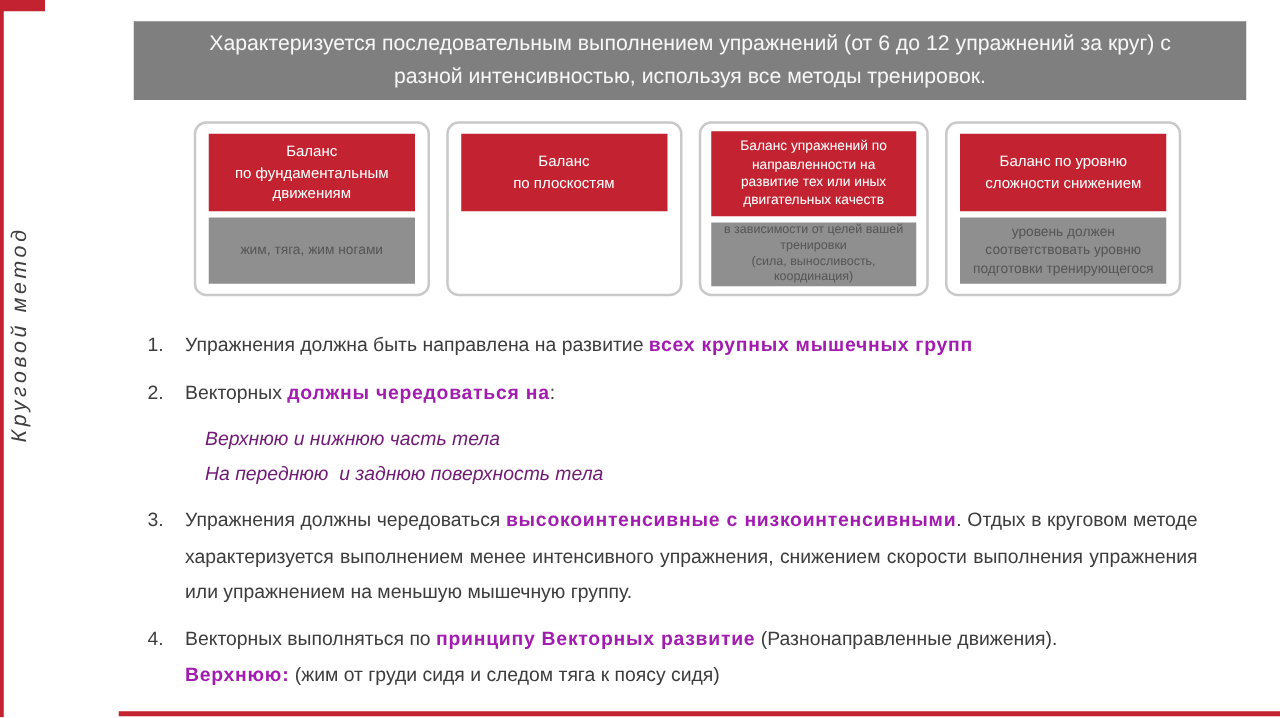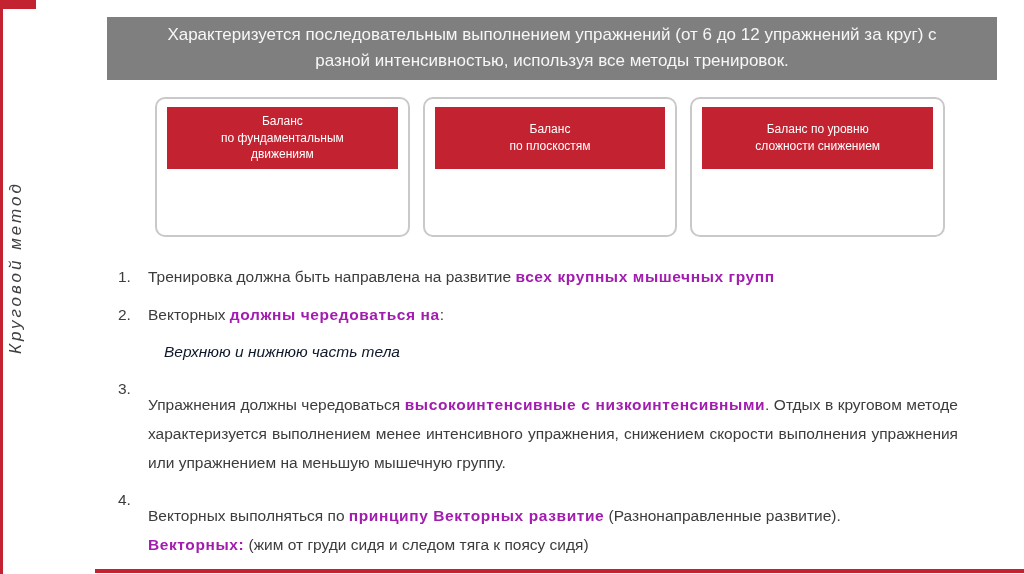--- a/index.html
+++ b/index.html
@@ -86,75 +86,90 @@
   
   .list {
     position: absolute;
     left: 118px; top: 263px; width: 840px;
     color: #3c3c3c;
     font-size: 15.5px;
   }
   .list-item { display: flex; margin-bottom: 9px; }
   .list-marker { flex: 0 0 30px; line-height: 1.85; color: #3c3c3c; }
   .list-content { flex: 1 1 auto; line-height: 1.85; }
-  .list-content.justified { text-align: justify; margin-top: 16px; }
+  .list-content.justified { text-align: justify; }
   .list-content .b { font-weight: bold; letter-spacing: 0.6px; color: #a21caf; }
   .sub-lines { margin: 0 0 9px 46px; }
-  .sub-line { font-style: italic; line-height: 1.8; white-space: pre-wrap; color: #0f172a; }
+  .sub-line { font-style: italic; line-height: 1.8; white-space: pre-wrap; color: #701a75; }
 </style>
 </head>
 <body>
 
 <div class="slide">
 
   <div class="left-red-line"></div>
   <div class="corner-red-rect"></div>
   <div class="bottom-red-bar"></div>
 
   <div class="vertical-title">Круговой метод</div>
 
   <div class="banner">Характеризуется последовательным выполнением упражнений (от 6 до 12 упражнений за круг) с разной интенсивностью, используя все методы тренировок.</div>
 
   <div class="cards-row">
     <div class="card">
       <div class="card-header">Баланс
 по фундаментальным
 движениям</div>
+      <div class="card-body">жим, тяга, жим ногами</div>
     </div>
     <div class="card">
       <div class="card-header">Баланс
 по плоскостям</div>
     </div>
+    <div class="card dense">
+      <div class="card-header">Баланс упражнений по
+направленности на
+развитие тех или иных
+двигательных качеств</div>
+      <div class="card-body">в зависимости от целей вашей
+тренировки
+(сила, выносливость,
+координация)</div>
+    </div>
     <div class="card">
       <div class="card-header">Баланс по уровню
 сложности снижением</div>
+      <div class="card-body">уровень должен
+соответствовать уровню
+подготовки тренирующегося</div>
     </div>
   </div>
 
   <div class="list">
 
     <div class="list-item">
       <div class="list-marker">1.</div>
-      <div class="list-content"><span>Тренировка должна быть направлена на развитие </span><span class="b">всех крупных мышечных групп</span></div>
+      <div class="list-content"><span>Упражнения должна быть направлена на развитие </span><span class="b">всех крупных мышечных групп</span></div>
     </div>
 
     <div class="list-item">
       <div class="list-marker">2.</div>
       <div class="list-content"><span>Векторных </span><span class="b">должны чередоваться на</span><span>:</span></div>
     </div>
 
     <div class="sub-lines">
       <div class="sub-line">Верхнюю и нижнюю часть тела</div>
+      <div class="sub-line">На переднюю  и заднюю поверхность тела</div>
     </div>
 
     <div class="list-item">
       <div class="list-marker">3.</div>
       <div class="list-content justified"><span>Упражнения должны чередоваться </span><span class="b">высокоинтенсивные с низкоинтенсивными</span><span>. Отдых в круговом методе характеризуется выполнением менее интенсивного упражнения, снижением скорости выполнения упражнения или упражнением на меньшую мышечную группу.</span></div>
     </div>
 
     <div class="list-item">
       <div class="list-marker">4.</div>
-      <div class="list-content justified"><span>Векторных выполняться по </span><span class="b">принципу Векторных развитие</span><span> (Разнонаправленные развитие).</span><br><span class="b">Векторных:</span><span> (жим от груди сидя и следом тяга к поясу сидя)</span></div>
+      <div class="list-content justified"><span>Векторных выполняться по </span><span class="b">принципу Векторных развитие</span><span> (Разнонаправленные движения).</span><br><span class="b">Верхнюю:</span><span> (жим от груди сидя и следом тяга к поясу сидя)</span></div>
     </div>
 
   </div>
 
 </div>
 
 </body></html>

